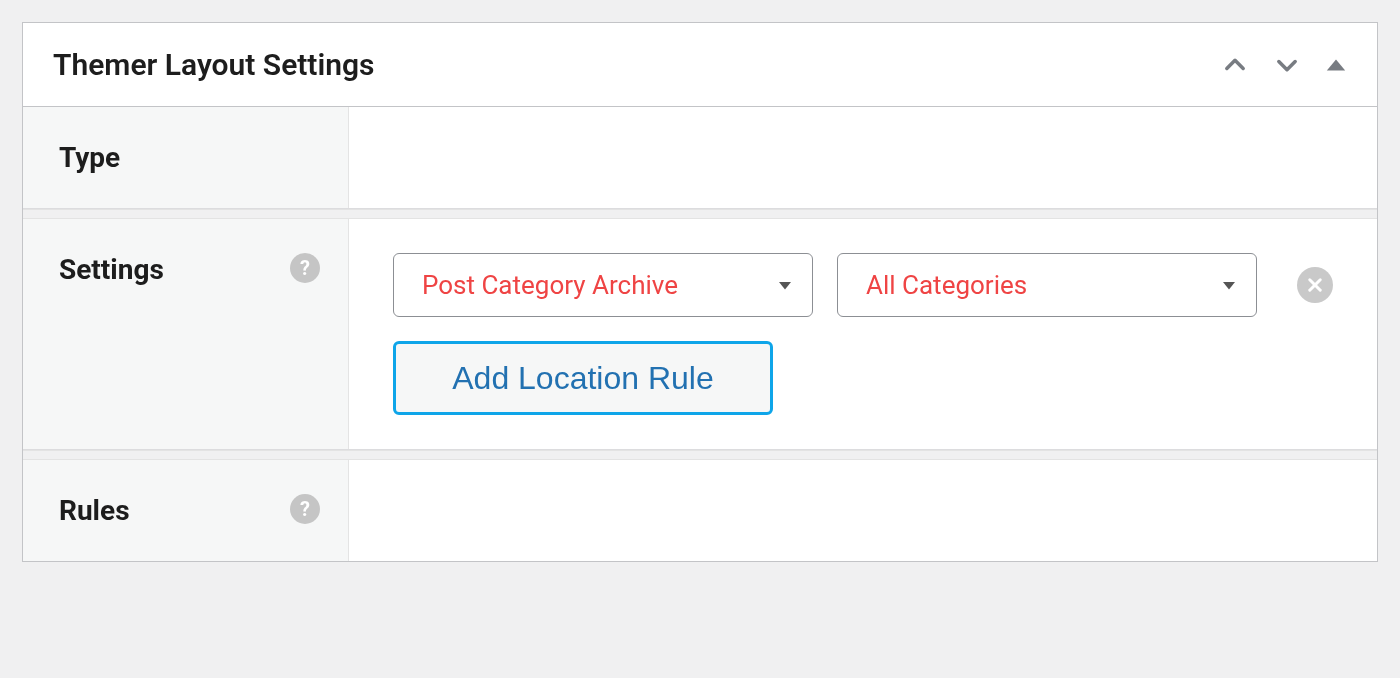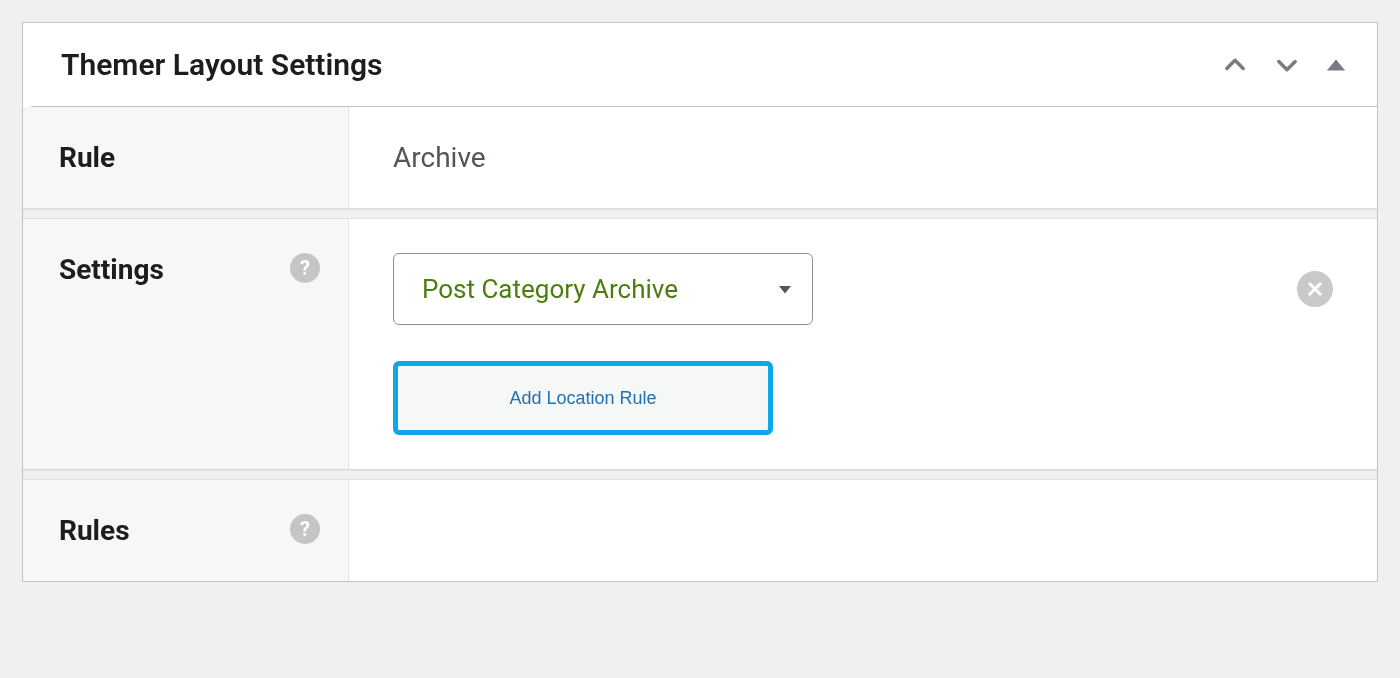--- a/index.html
+++ b/index.html
@@ -19,21 +19,20 @@
     background: #ffffff;
     border: 1px solid #c3c4c7;
   }
   .postbox-header {
     display: flex;
     align-items: center;
     justify-content: space-between;
     height: 84px;
     padding: 0 30px 0 30px;
     border-bottom: 1px solid #c3c4c7;
-    margin-left: 8px;
   }
   .postbox-title {
     font-size: 30px;
     font-weight: 600;
     color: #1d1d1d;
   }
   .handle-actions {
     display: flex;
     align-items: center;
     gap: 24px;
@@ -105,27 +104,27 @@
   .controls-line {
     display: flex;
     align-items: center;
     gap: 24px;
     flex-wrap: wrap;
   }
   .select-wrap {
     position: relative;
     display: inline-flex;
     align-items: center;
-    height: 72px;
+    height: 64px;
     padding: 0 60px 0 28px;
     border: 1px solid #8c8f94;
     border-radius: 6px;
     background: #ffffff;
     font-size: 26px;
-    color: #4d7c0f;
+    color: #ef4444;
     cursor: pointer;
     min-width: 420px;
   }
   .select-caret {
     position: absolute;
     right: 18px;
     top: 50%;
     transform: translateY(-50%);
     pointer-events: none;
   }
@@ -142,27 +141,26 @@
     margin-left: auto;
   }
   .remove-icon svg { display:block; }
   .btn-outline {
     display: inline-flex;
     align-items: center;
     justify-content: center;
     height: 74px;
     padding: 0 44px;
     min-width: 380px;
-    border: 5px solid #0ea5e9;
+    border: 3px solid #0ea5e9;
     background: #f6f7f7;
     color: #2271b1;
     border-radius: 6px;
-    font-size: 18px;
-    cursor: pointer;
-    margin-top: 12px;
+    font-size: 32px;
+    cursor: pointer;
   }
 </style>
 </head>
 <body>
 
 <div class="page">
   <div class="postbox">
 
     <div class="postbox-header">
       <div class="postbox-title">Themer Layout Settings</div>
@@ -182,38 +180,43 @@
               <polygon points="12 6 22 18 2 18"></polygon>
             </svg>
         </button>
       </div>
     </div>
 
     <div class="settings-body">
 
       <div class="settings-row">
         <div class="label-col">
-          <span class="label-text">Rule</span>
-        </div>
-        <div class="value-col">
-          <div class="value-static">Archive</div>
+          <span class="label-text">Type</span>
         </div>
       </div>
 
       <div class="row-gap"></div>
 
       <div class="settings-row">
         <div class="label-col">
           <span class="label-text">Settings</span>
           <span class="help-icon">?</span>
         </div>
         <div class="value-col">
           <div class="controls-line">
             <div class="select-wrap">
               <span>Post Category Archive</span>
+              <span class="select-caret">
+                <svg width="18" height="18" viewBox="0 0 24 24" fill="#555">
+                    <polygon points="4 8 20 8 12 18"></polygon>
+                  </svg>
+              </span>
+            </div>
+            <div class="select-wrap">
+              <span>All Categories</span>
               <span class="select-caret">
                 <svg width="18" height="18" viewBox="0 0 24 24" fill="#555">
                     <polygon points="4 8 20 8 12 18"></polygon>
                   </svg>
               </span>
             </div>
             <div class="remove-icon">
               <svg width="18" height="18" viewBox="0 0 24 24" fill="none" stroke="#ffffff" stroke-width="4" stroke-linecap="round">
                   <line x1="5" y1="5" x2="19" y2="19"></line>
                   <line x1="19" y1="5" x2="5" y2="19"></line>

